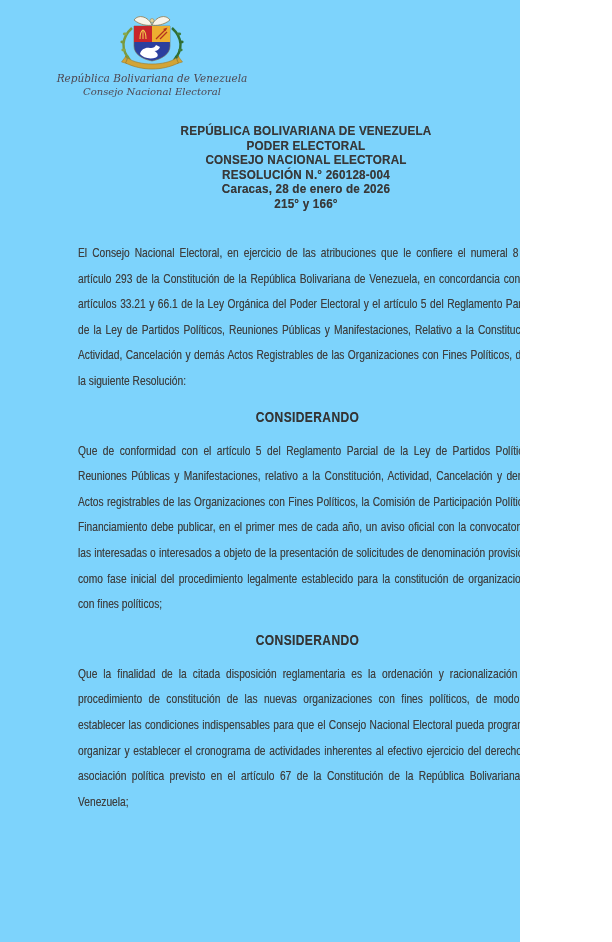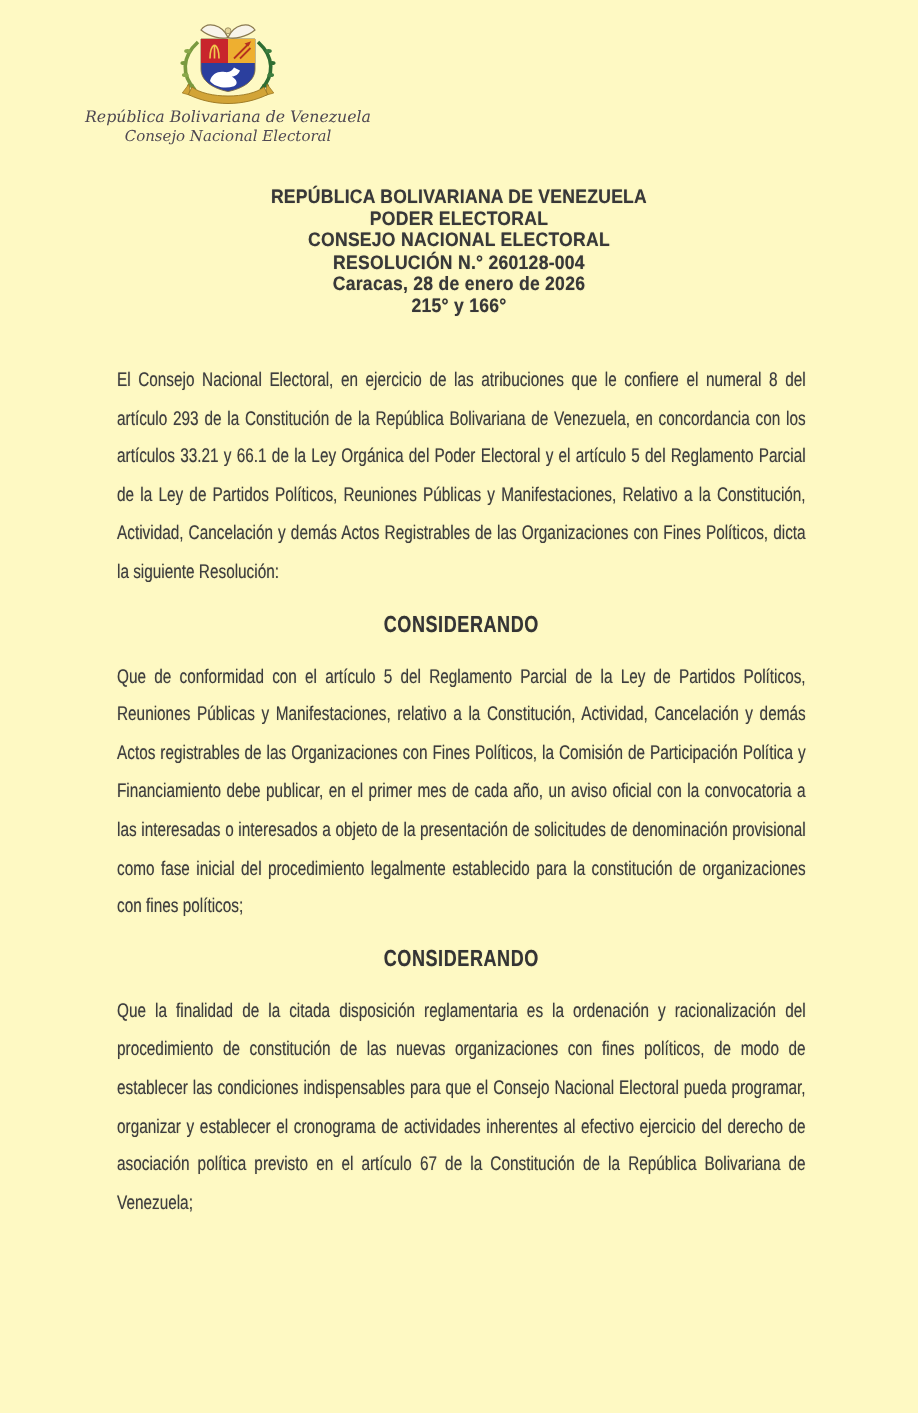--- a/index.html
+++ b/index.html
@@ -2,23 +2,23 @@
 <html><head>
 <meta charset="utf-8">
 <style>
   html, body {
     margin: 0;
     padding: 0;
     background: #ffffff;
   }
   .page {
     position: relative;
-    width: 612px;
+    width: 520px;
     height: 942px;
-    background: #fef9c3;
+    background: #7dd3fc;
     overflow: hidden;
     font-family: "Liberation Sans", sans-serif;
   }
 
   
   .logo-block {
     position: absolute;
     left: 56px;
     top: 12px;
     width: 192px;

